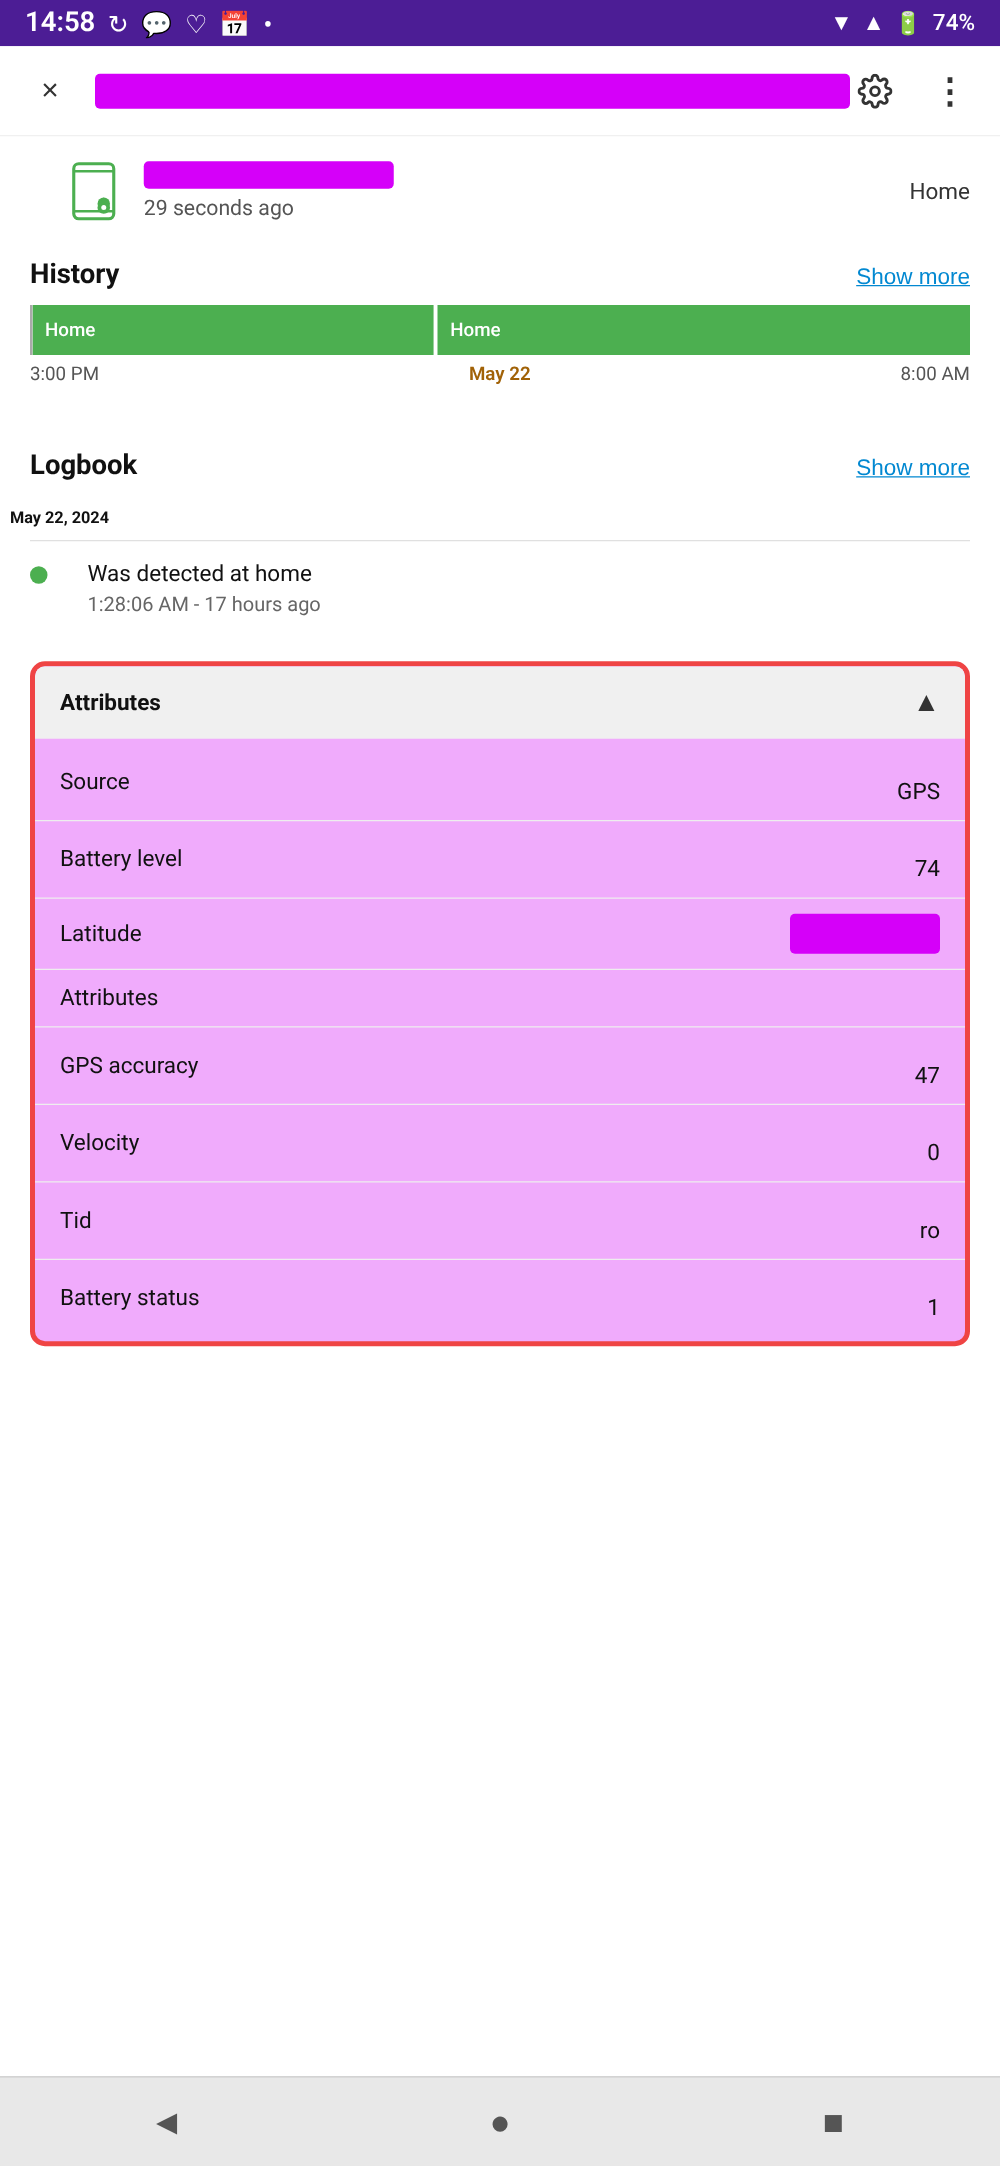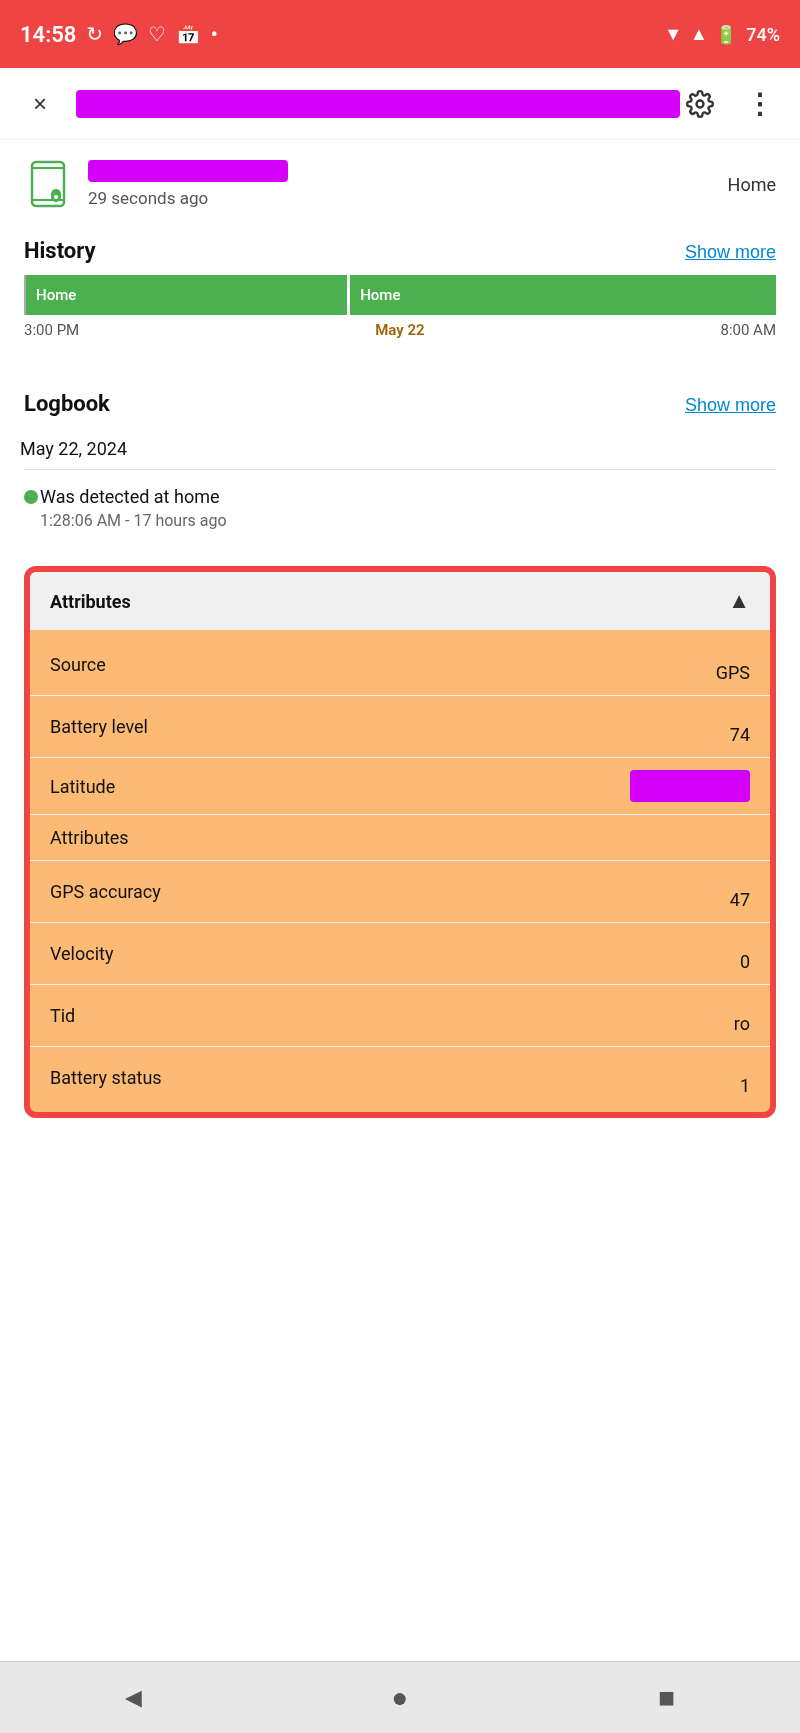--- a/index.html
+++ b/index.html
@@ -8,22 +8,22 @@
       width: 800px;
       min-height: 1733px;
       font-family: 'Roboto', Arial, sans-serif;
       background: #ffffff;
       position: relative;
       overflow-x: hidden;
     }
 
     
     .status-bar {
-      background: #ef4444;
-      height: 68px;
+      background: #4c1d95;
+      height: 37px;
       display: flex;
       align-items: center;
       justify-content: space-between;
       padding: 0 20px;
       color: white;
       font-size: 20px;
       font-weight: 500;
     }
     .status-bar-left {
       display: flex;
@@ -72,20 +72,21 @@
       width: 40px;
       height: 40px;
     }
 
     
     .device-section {
       display: flex;
       align-items: center;
       padding: 20px 24px;
       gap: 16px;
+      margin-left: 27px;
     }
     .device-icon {
       width: 48px;
       height: 48px;
       display: flex;
       align-items: center;
       justify-content: center;
     }
     .device-info {
       flex: 1;
@@ -160,35 +161,35 @@
       font-size: 15px;
       color: #555;
       text-align: center;
     }
 
     
     .logbook-section {
       padding: 8px 0;
     }
     .logbook-date {
-      font-size: 18px;
-      font-weight: 400;
-      padding: 10px 20px;
+      font-size: 13px;
+      font-weight: 700;
+      padding: 10px 8px;
       color: #111;
     }
     .logbook-divider {
       height: 1px;
       background: #e0e0e0;
       margin: 0 24px;
     }
     .logbook-entry {
       display: flex;
       align-items: flex-start;
       padding: 16px 24px;
-      gap: 2px;
+      gap: 32px;
     }
     .entry-dot {
       width: 14px;
       height: 14px;
       border-radius: 50%;
       background: #4caf50;
       margin-top: 4px;
       flex-shrink: 0;
     }
     .entry-text {
@@ -201,24 +202,24 @@
     }
     .entry-time {
       font-size: 16px;
       color: #666;
       margin-top: 4px;
     }
 
     
     .attributes-card {
       margin: 12px 24px;
-      border: 6px solid #ef4444;
+      border: 4px solid #ef4444;
       border-radius: 12px;
       overflow: hidden;
-      background: #fdba74;
+      background: #f0abfc;
     }
     .attributes-header {
       display: flex;
       align-items: center;
       justify-content: space-between;
       padding: 16px 20px;
       background: #f0f0f0;
       cursor: pointer;
     }
     .attributes-title {

